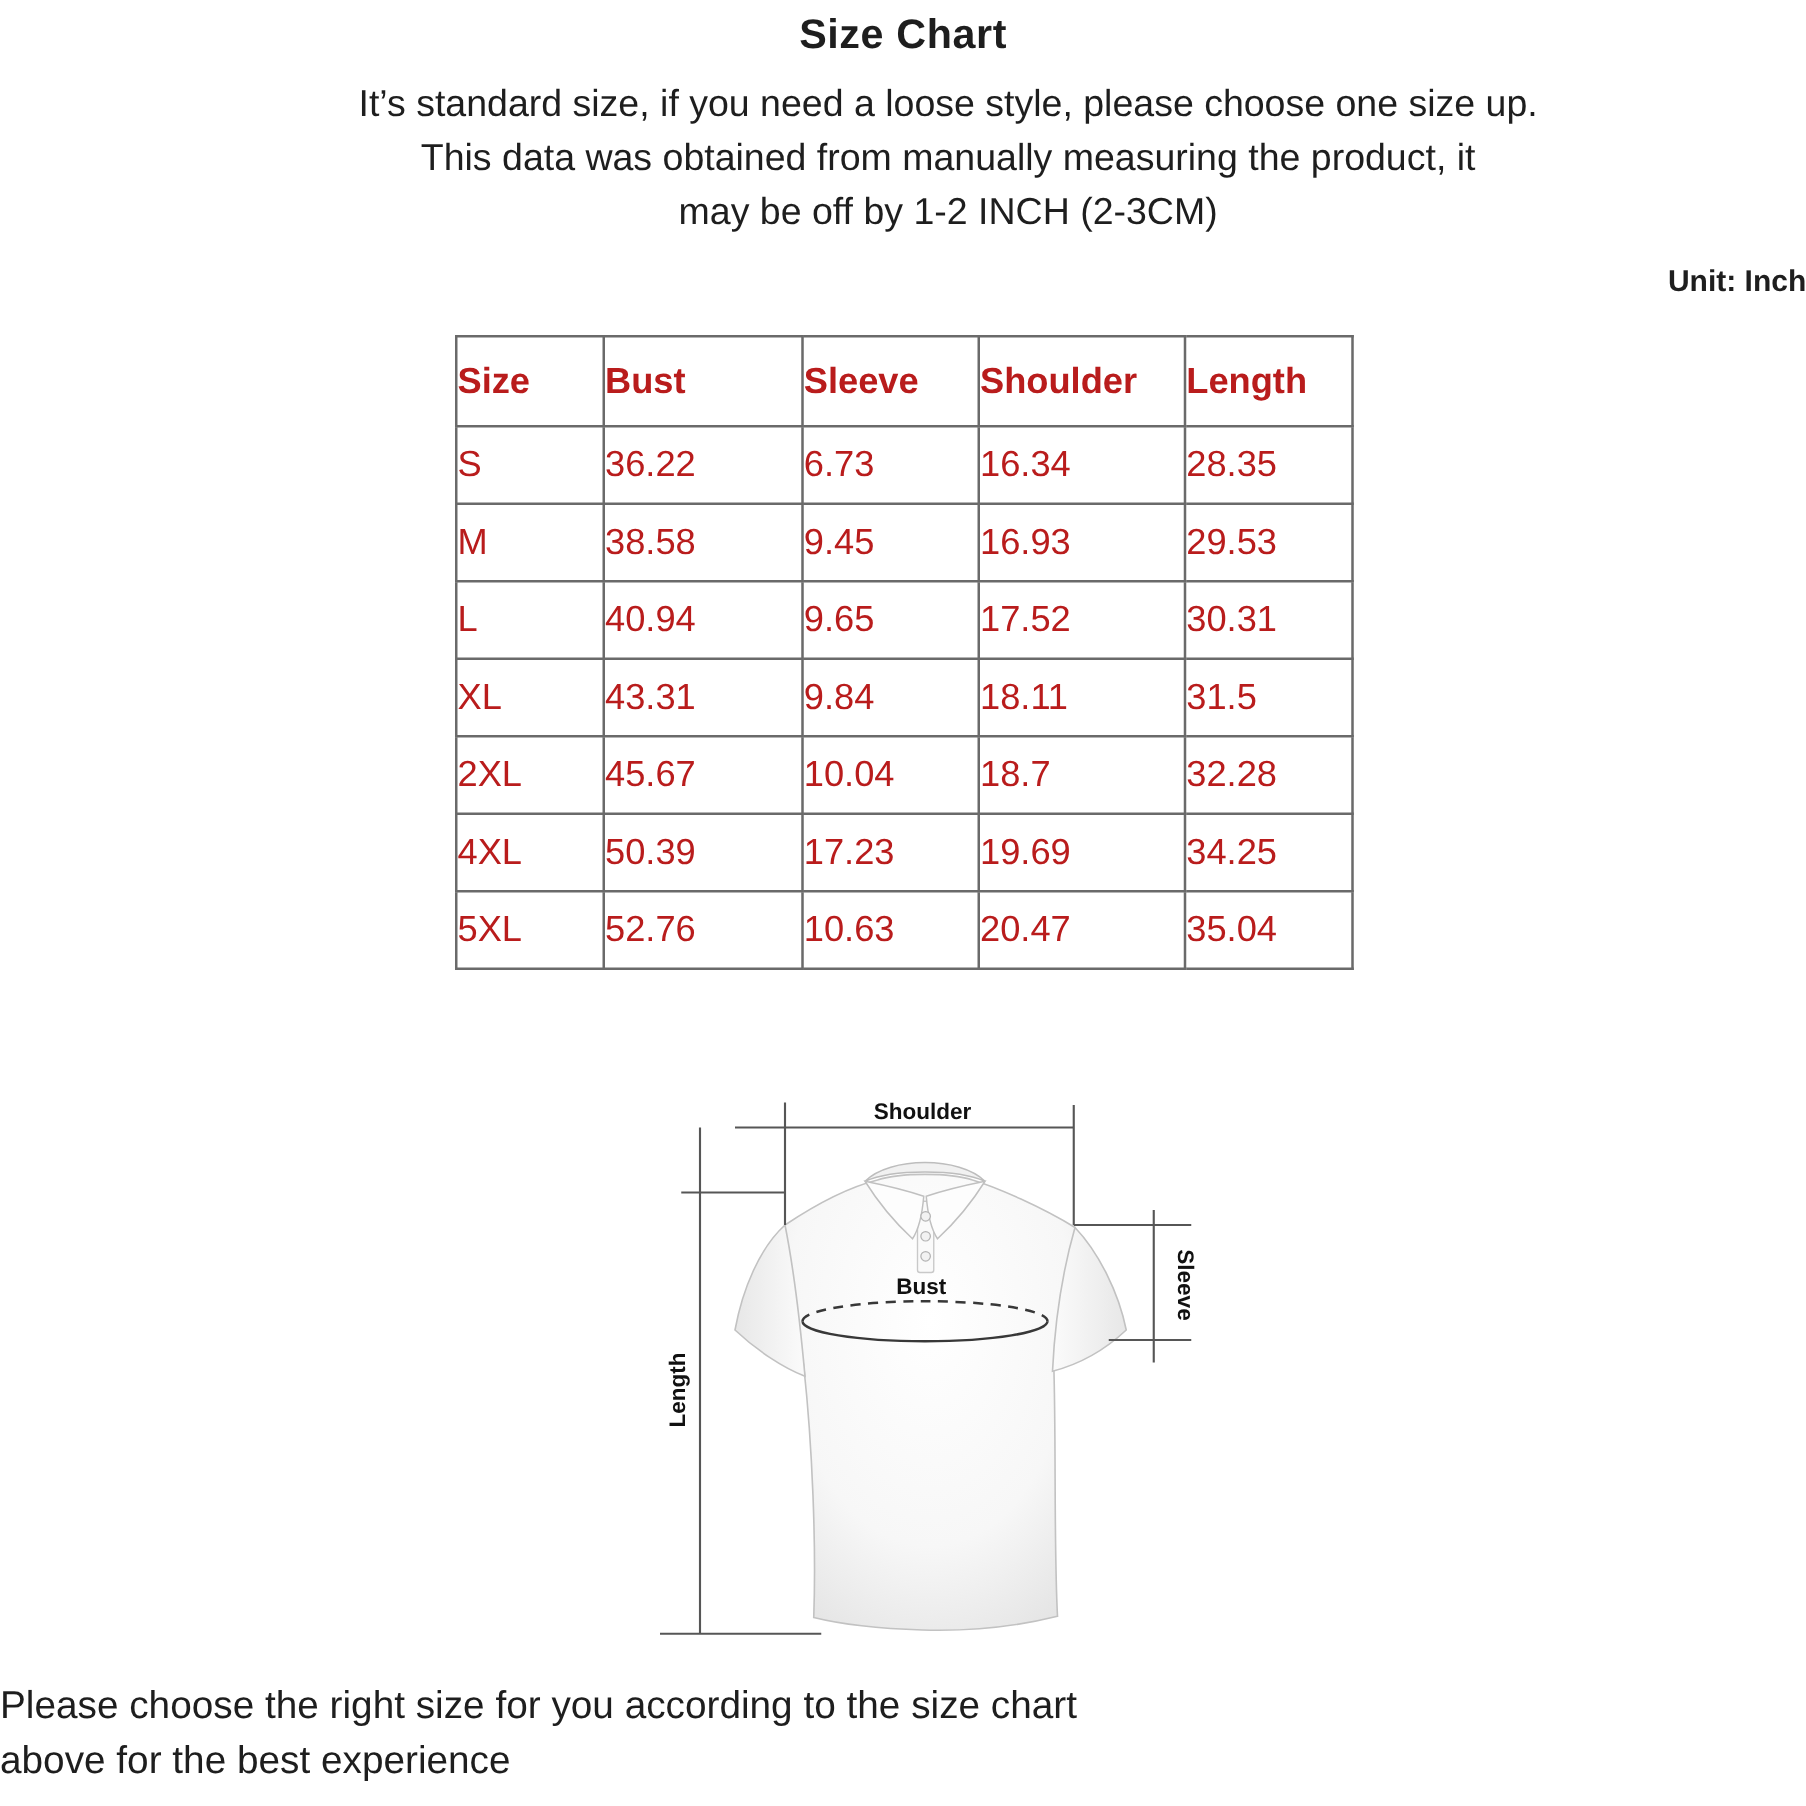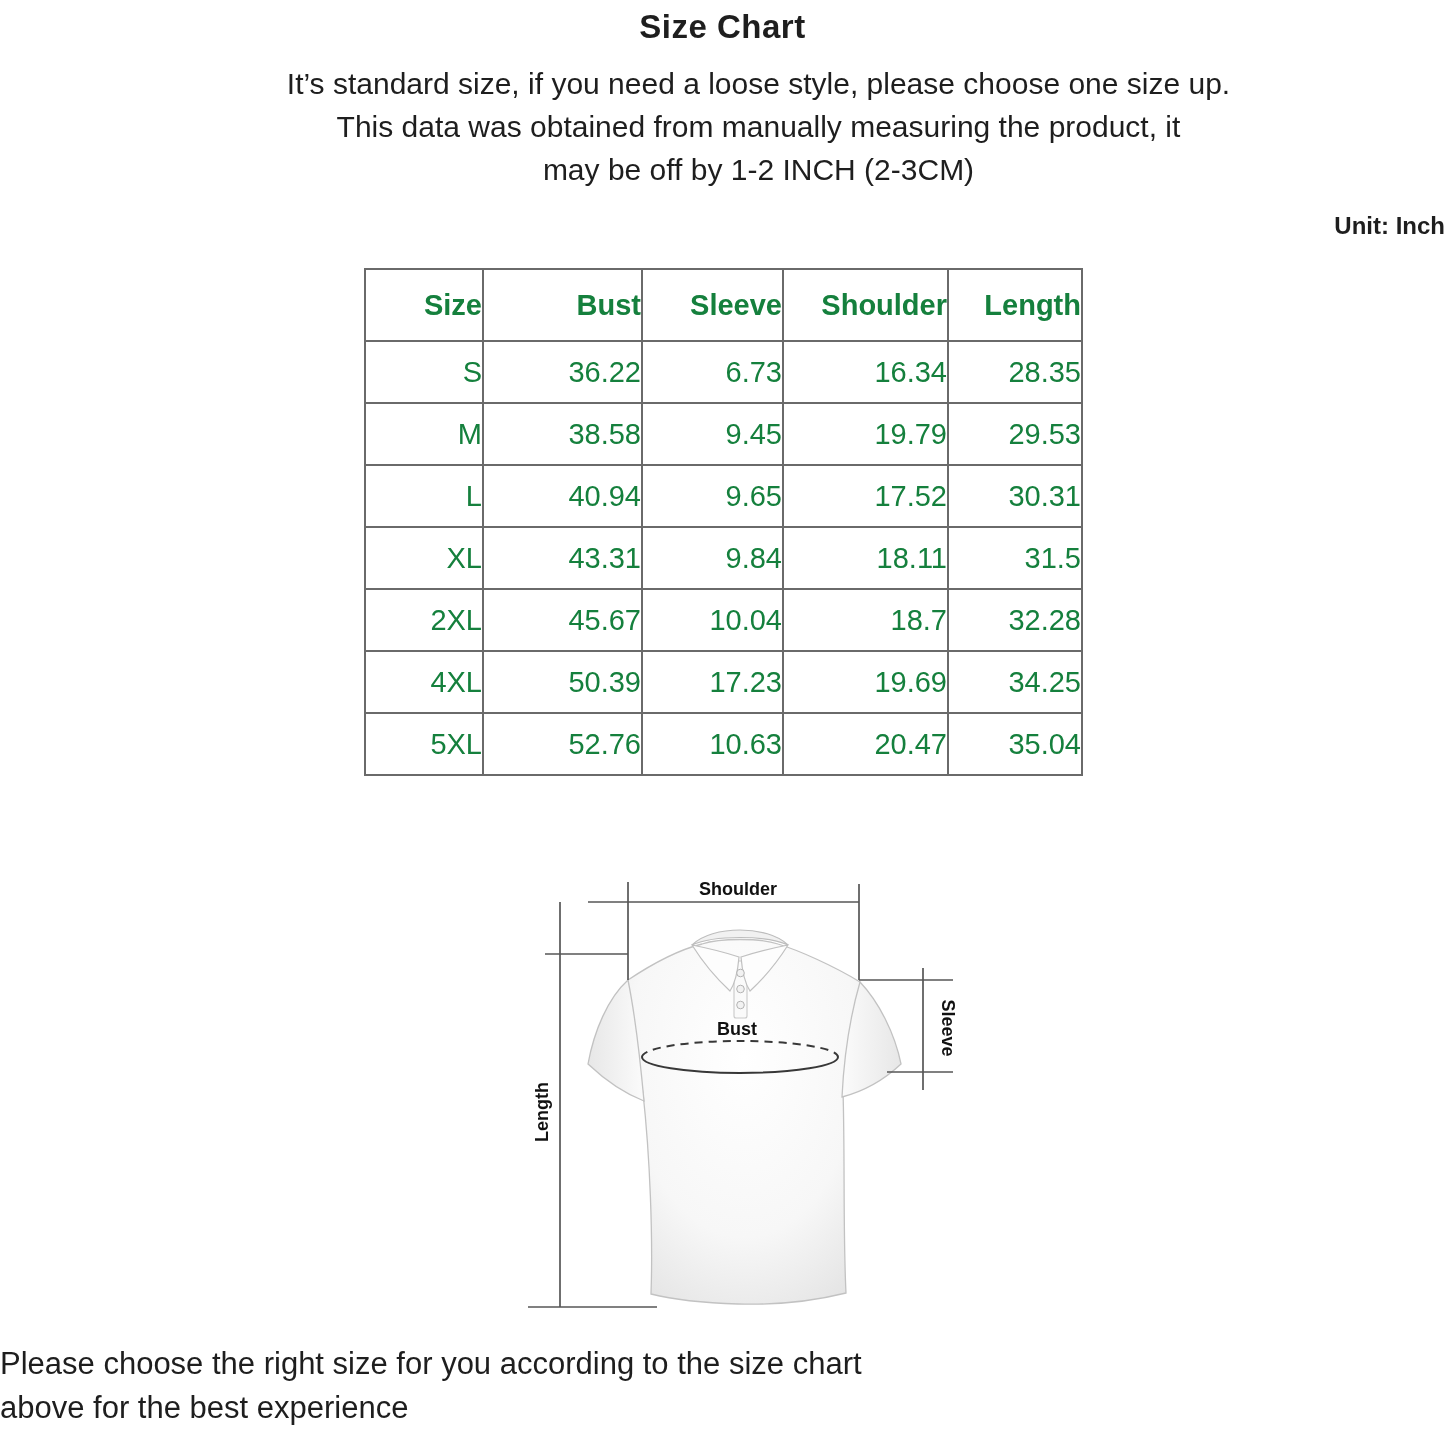--- a/index.html
+++ b/index.html
@@ -22,22 +22,22 @@
   .unit {
     position:absolute; top:212px; left:0; width:100%;
     text-align:right; font-size:24px; font-weight:bold;
   }
   table.size-table {
     position:absolute; left:364px; top:268px; width:717px;
     border-collapse:collapse; table-layout:fixed;
   }
   .size-table th, .size-table td {
     border:2px solid var(--table-border, #6a6a6a);
-    text-align:right; vertical-align:middle;
-    font-size:29px; padding:0; color:#15803d;
+    text-align:left; vertical-align:middle;
+    font-size:29px; padding:0; color:#b91c1c;
     overflow:hidden; white-space:nowrap;
   }
   .size-table thead th { height:70px; font-weight:bold; }
   .size-table tbody td { height:60px; font-weight:normal; }
   .diagram { position:absolute; left:510px; top:865px; width:460px; height:470px; }
   .diagram .mline {
     stroke:var(--measure-line, #565656); stroke-width:1.7; fill:none;
     stroke-linecap:butt;
   }
   .diagram .bustline { stroke:#383838; stroke-width:2; fill:none; }
@@ -89,21 +89,21 @@
           <td>S</td>
           <td>36.22</td>
           <td>6.73</td>
           <td>16.34</td>
           <td>28.35</td>
         </tr>
         <tr>
           <td>M</td>
           <td>38.58</td>
           <td>9.45</td>
-          <td>19.79</td>
+          <td>16.93</td>
           <td>29.53</td>
         </tr>
         <tr>
           <td>L</td>
           <td>40.94</td>
           <td>9.65</td>
           <td>17.52</td>
           <td>30.31</td>
         </tr>
         <tr>

